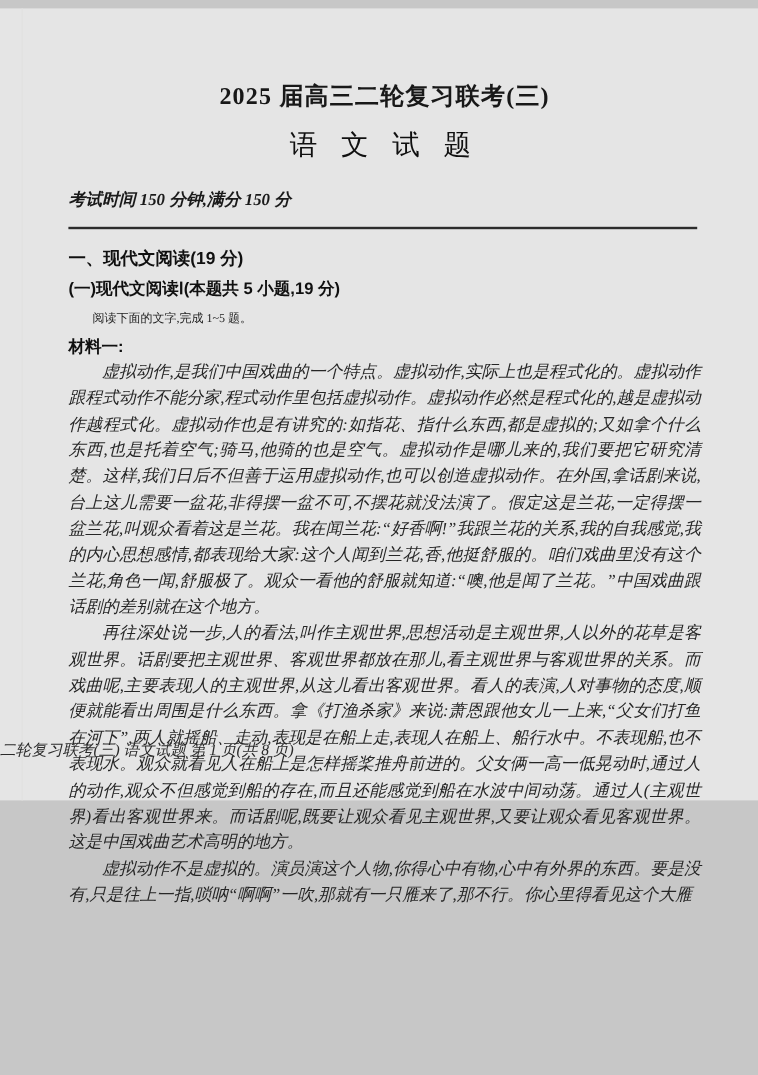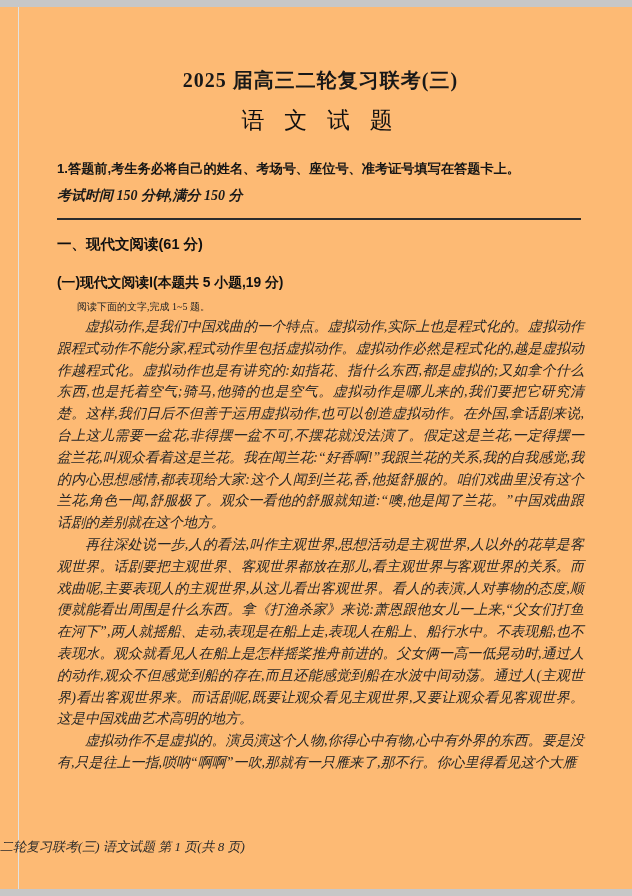--- a/index.html
+++ b/index.html
@@ -5,22 +5,22 @@
   * { margin:0; padding:0; box-sizing:border-box; }
   html, body { width:632px; height:896px; }
   body {
     background:#c7c7c7;
     font-family:"Liberation Serif", serif;
     position:relative;
     overflow:hidden;
   }
   .page {
     position:absolute; left:0; top:7px;
-    width:632px; height:882px;
-    background:#fdba74;
+    width:632px; height:660px;
+    background:#e5e5e5;
     color:#1f1f1f;
   }
   .scan-edge {
     position:absolute; left:18px; top:0; height:100%; width:1px;
     background:#e2e2e0;
   }
   .content {
     position:absolute; left:57px; top:0; width:527px;
   }
   .title1 {
@@ -48,21 +48,21 @@
   .rule {
     margin-top:13px; width:524px;
     border-top:2.5px solid #2c2c2c;
   }
   .sec-heading {
     margin-top:15px;
     font-family:"Liberation Sans", sans-serif;
     font-weight:700; font-size:14.5px; color:#101010;
   }
   .sub-heading {
-    margin-top:20px;
+    margin-top:7px;
     font-family:"Liberation Sans", sans-serif;
     font-weight:700; font-size:13.8px; color:#101010;
   }
   .instruction {
     margin-top:8px; text-indent:2em; font-size:10px; color:#222;
   }
   .material-label {
     margin-top:8px;
     font-family:"Liberation Sans", sans-serif;
     font-weight:700; font-size:13.8px; color:#101010;
@@ -85,33 +85,33 @@
 <div class="page">
   <div class="scan-edge"></div>
 
   <div class="content">
 
     <div class="title1">2025 届高三二轮复习联考(三)</div>
 
     <div class="title2">语 文 试 题</div>
 
     <div class="notice">
-      <div class="notice-item">1.答题前,考生务必将自己的姓名、考场号、座位号、准考证号填写在答题卡上。</div>
     </div>
 
     <div class="exam-time">考试时间 150 分钟,满分 150 分</div>
 
     <div class="rule"></div>
 
-    <div class="sec-heading">一、现代文阅读(61 分)</div>
+    <div class="sec-heading">一、现代文阅读(19 分)</div>
 
     <div class="sub-heading">(一)现代文阅读Ⅰ(本题共 5 小题,19 分)</div>
 
     <div class="instruction">阅读下面的文字,完成 1~5 题。</div>
 
+    <div class="material-label">材料一:</div>
 
     <div class="body-text">
       <p class="body-para">虚拟动作,是我们中国戏曲的一个特点。虚拟动作,实际上也是程式化的。虚拟动作跟程式动作不能分家,程式动作里包括虚拟动作。虚拟动作必然是程式化的,越是虚拟动作越程式化。虚拟动作也是有讲究的:如指花、指什么东西,都是虚拟的;又如拿个什么东西,也是托着空气;骑马,他骑的也是空气。虚拟动作是哪儿来的,我们要把它研究清楚。这样,我们日后不但善于运用虚拟动作,也可以创造虚拟动作。在外国,拿话剧来说,台上这儿需要一盆花,非得摆一盆不可,不摆花就没法演了。假定这是兰花,一定得摆一盆兰花,叫观众看着这是兰花。我在闻兰花:“好香啊!”我跟兰花的关系,我的自我感觉,我的内心思想感情,都表现给大家:这个人闻到兰花,香,他挺舒服的。咱们戏曲里没有这个兰花,角色一闻,舒服极了。观众一看他的舒服就知道:“噢,他是闻了兰花。”中国戏曲跟话剧的差别就在这个地方。</p>
       <p class="body-para">再往深处说一步,人的看法,叫作主观世界,思想活动是主观世界,人以外的花草是客观世界。话剧要把主观世界、客观世界都放在那儿,看主观世界与客观世界的关系。而戏曲呢,主要表现人的主观世界,从这儿看出客观世界。看人的表演,人对事物的态度,顺便就能看出周围是什么东西。拿《打渔杀家》来说:萧恩跟他女儿一上来,“父女们打鱼在河下”,两人就摇船、走动,表现是在船上走,表现人在船上、船行水中。不表现船,也不表现水。观众就看见人在船上是怎样摇桨推舟前进的。父女俩一高一低晃动时,通过人的动作,观众不但感觉到船的存在,而且还能感觉到船在水波中间动荡。通过人(主观世界)看出客观世界来。而话剧呢,既要让观众看见主观世界,又要让观众看见客观世界。这是中国戏曲艺术高明的地方。</p>
       <p class="body-para">虚拟动作不是虚拟的。演员演这个人物,你得心中有物,心中有外界的东西。要是没有,只是往上一指,唢呐“啊啊”一吹,那就有一只雁来了,那不行。你心里得看见这个大雁</p>
     </div>
 
   </div>
 
   <div class="footer">二轮复习联考(三) 语文试题 第 1 页(共 8 页)</div>

